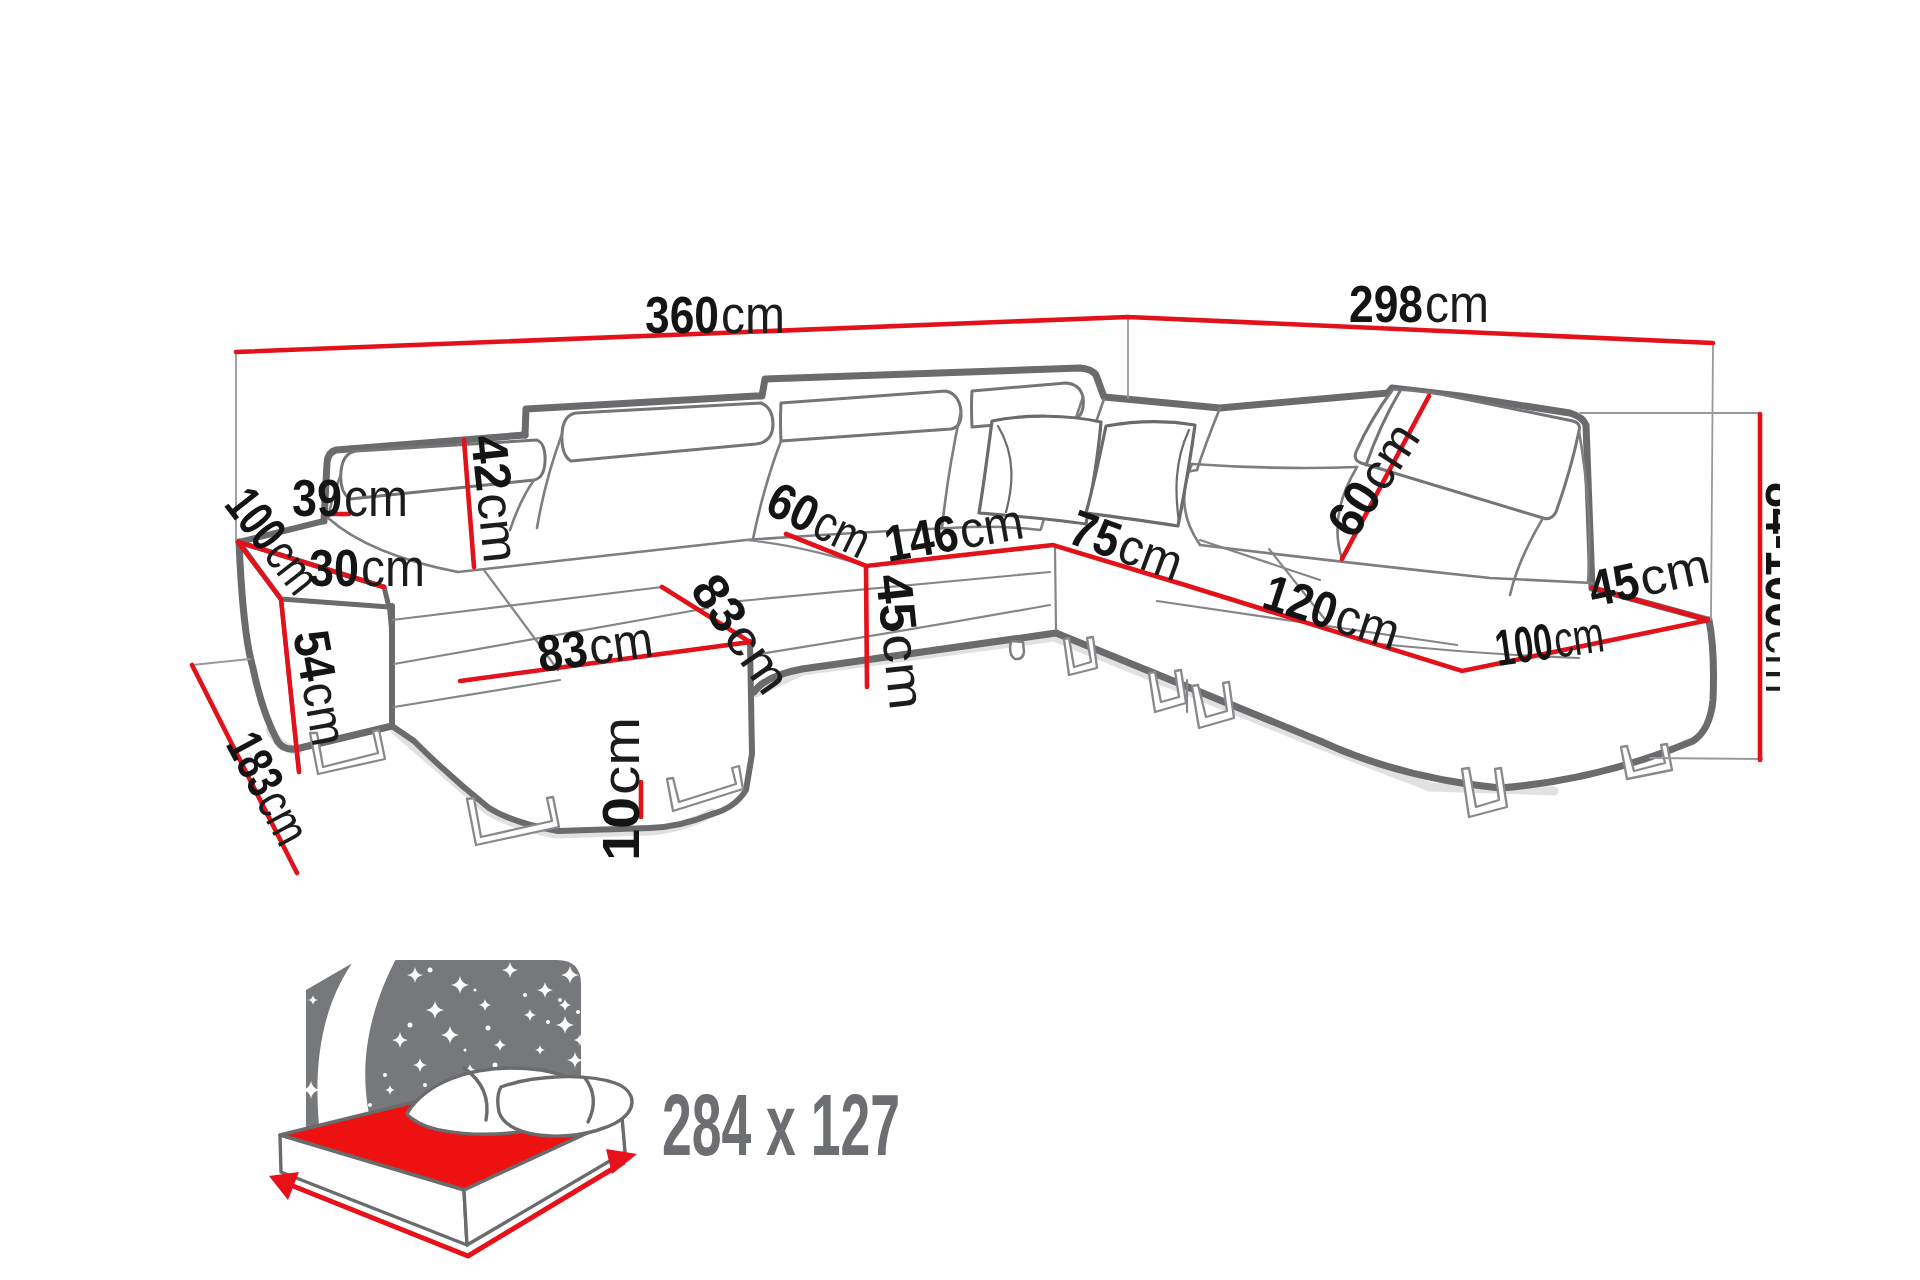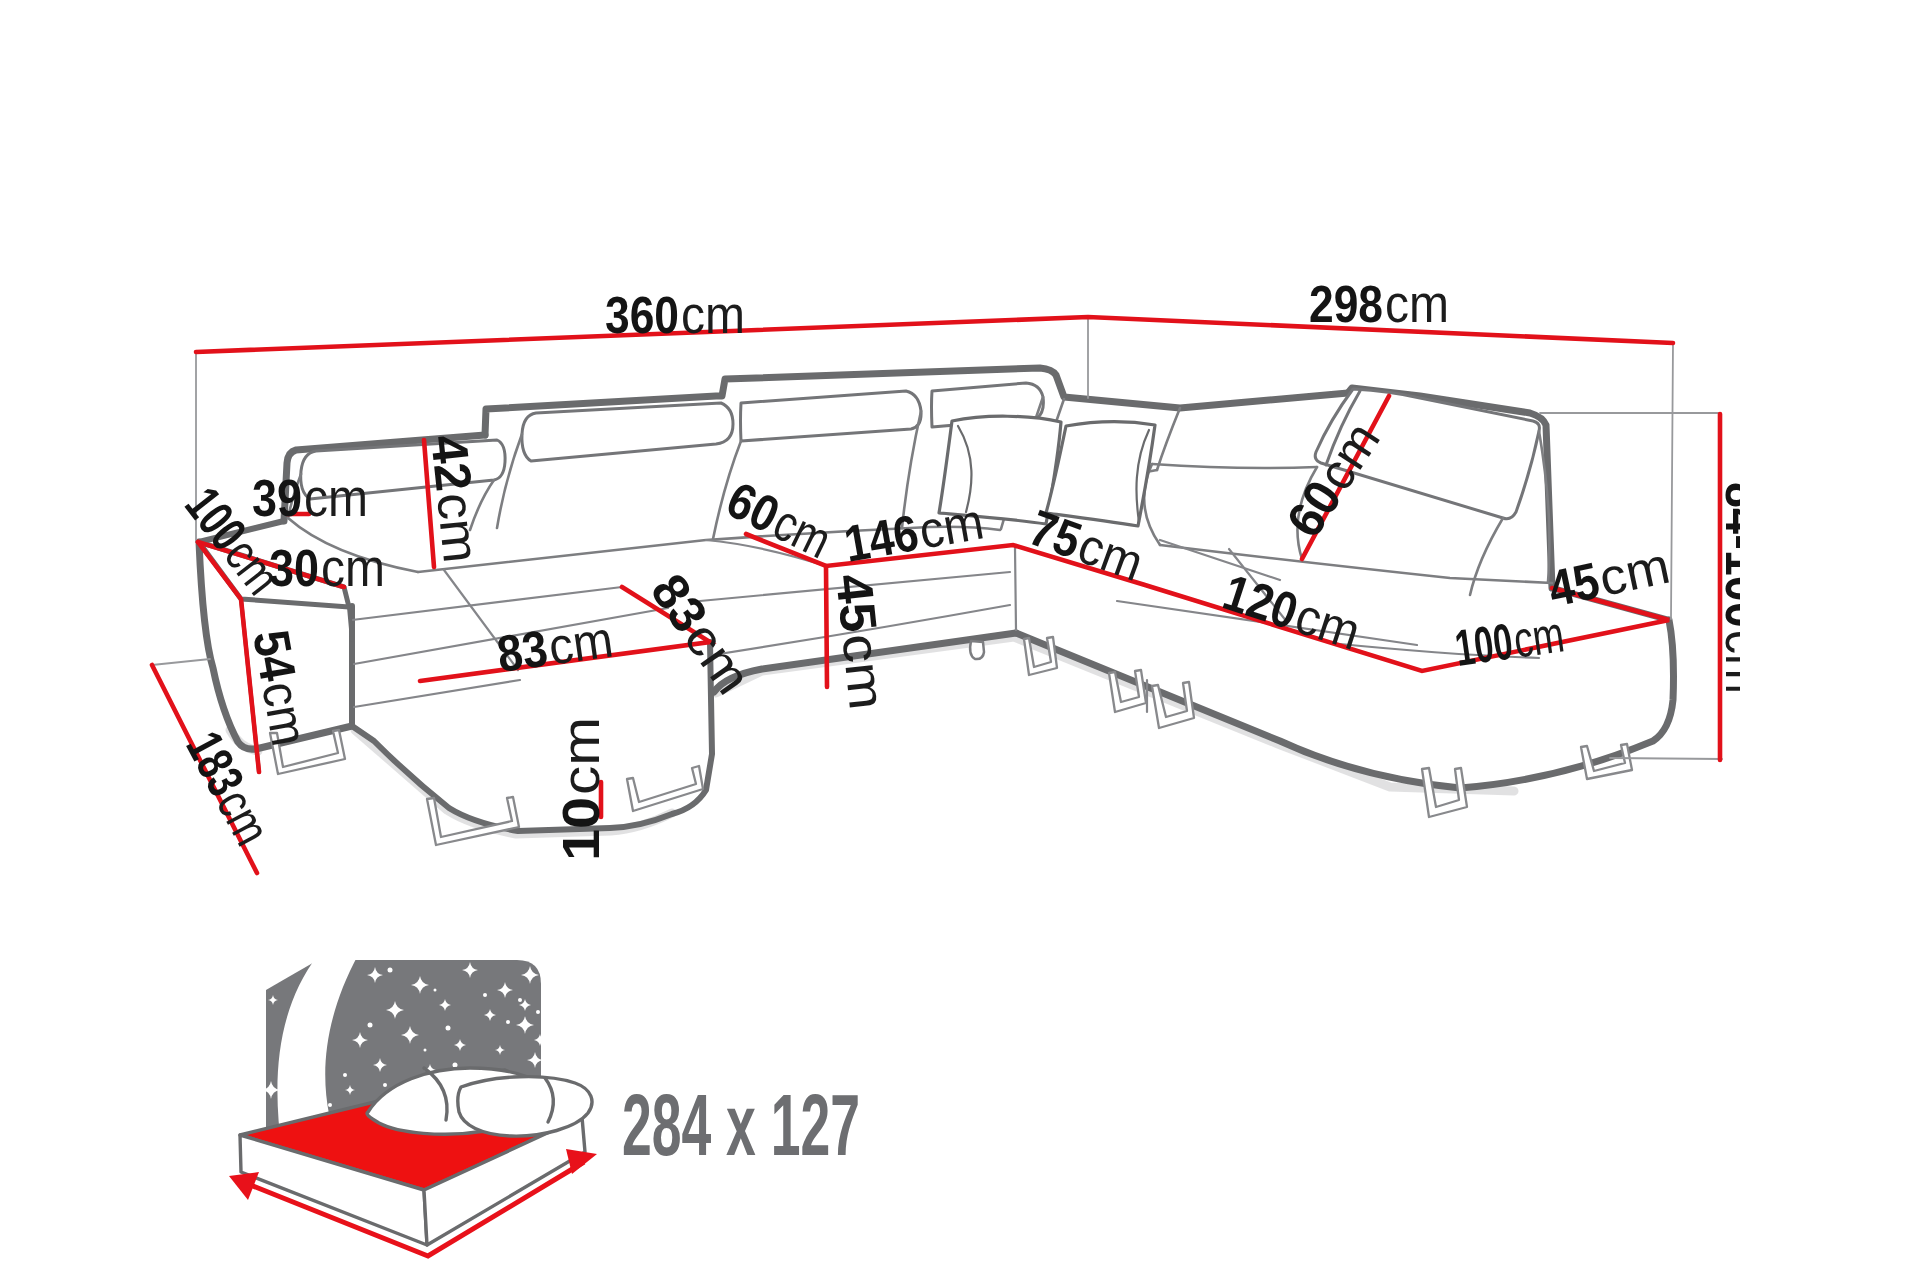--- a/index.html
+++ b/index.html
@@ -1,17 +1,17 @@
 <!DOCTYPE html>
 <html><head>
 <meta charset="utf-8">
 <style>
 html,body{margin:0;padding:0;background:#fff;}
 #page{position:relative;width:1740px;height:1280px;background:#fff;overflow:hidden;
-font-family:"Liberation Sans",sans-serif;}
+font-family:"Liberation Sans",sans-serif;padding-left:40px;}
 text{font-family:"Liberation Sans",sans-serif;}
 .num{font-weight:700;fill:#141414;}
 .cm{font-weight:400;fill:#1c1c1c;}
 </style>
 </head>
 <body>
 <div id="page">
 <svg width="1920" height="1280" viewBox="0 0 1920 1280">
 
 <g id="sofa" fill="none" stroke-linecap="round" stroke-linejoin="round">

